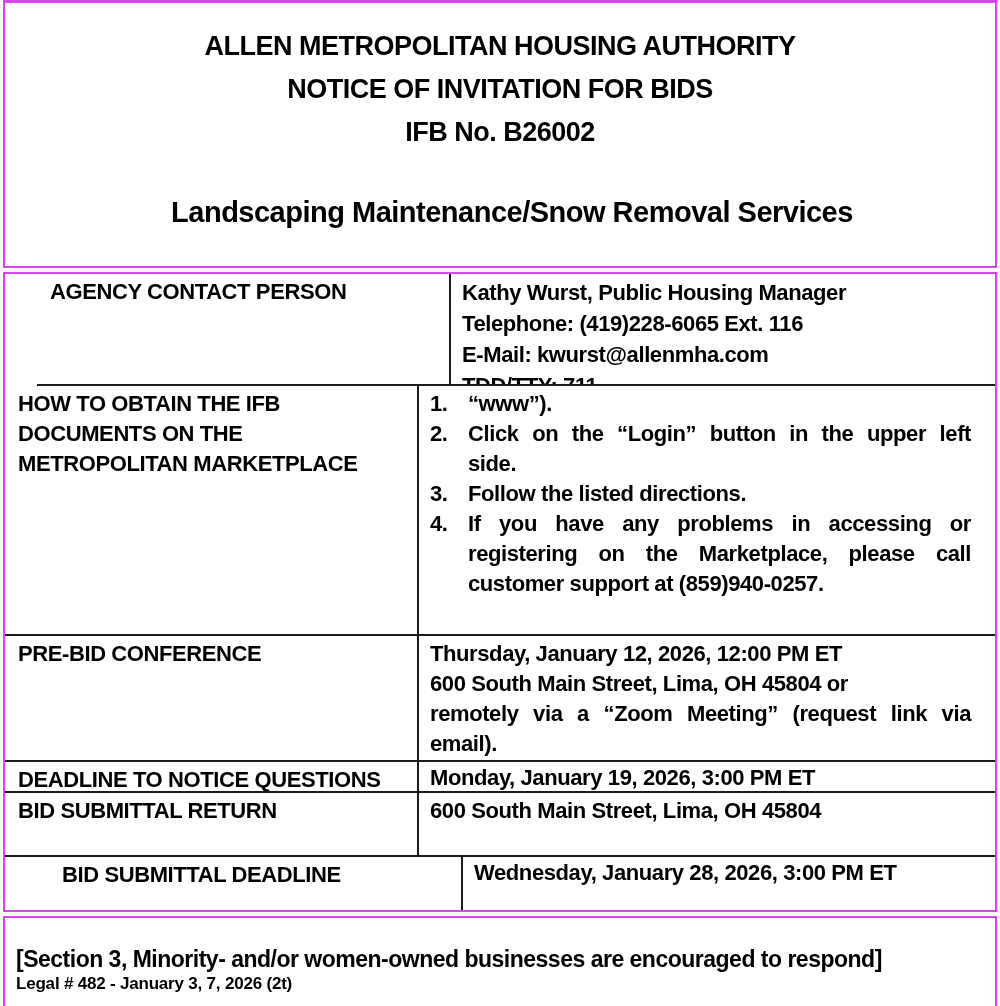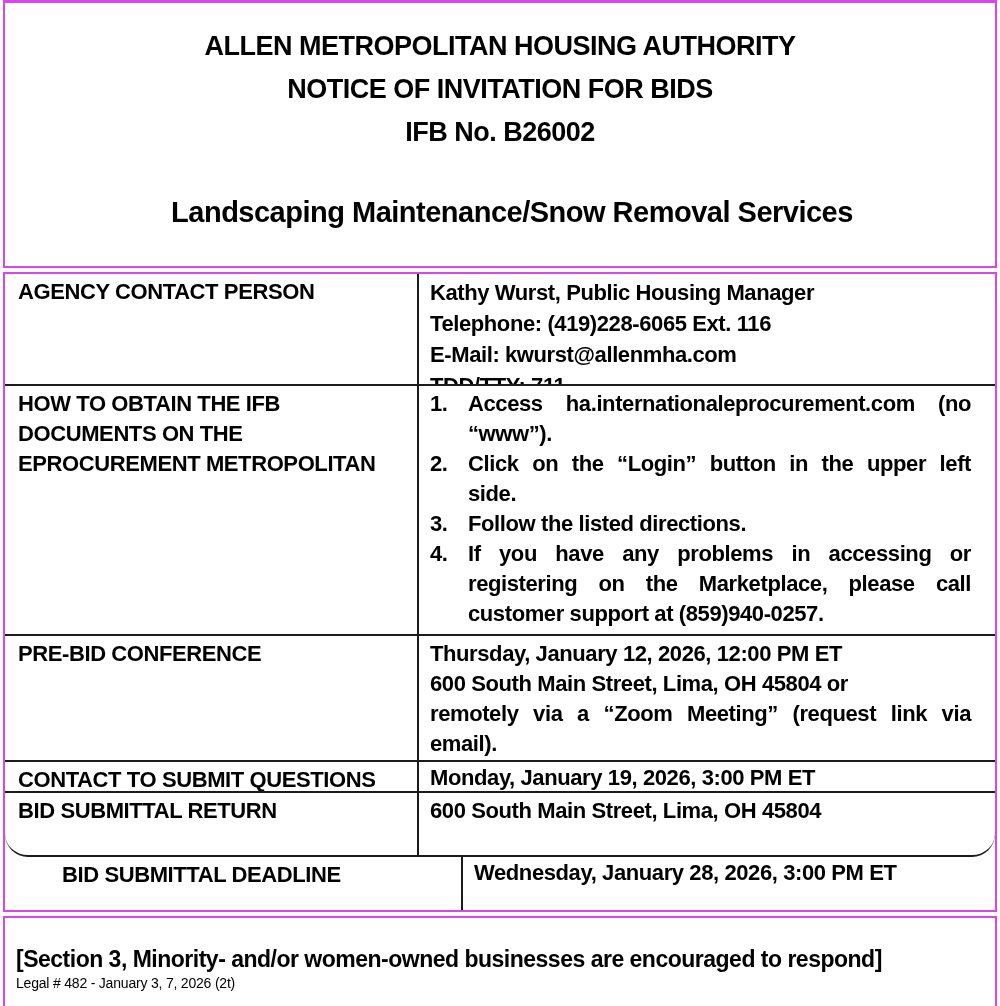--- a/index.html
+++ b/index.html
@@ -50,25 +50,25 @@
     height: 640px;
     display: flex;
     flex-direction: column;
   }
   .t-row {
     display: flex;
     border-bottom: 2px solid #1b1b1b;
     overflow: hidden;
   }
   .t-row:last-child { border-bottom: none; }
-  .row-1 { height: 112px; }
+  .row-1 { height: 112px; margin-left: 32px; }
   .row-2 { height: 250px; }
   .row-3 { height: 126px; }
   .row-4 { height: 31px; }
-  .row-5 { height: 64px; border-radius: 23px; }
+  .row-5 { height: 64px; }
   .row-6 { height: 31px; flex: 1; margin-left: 44px; }
   .cell-label {
     width: 414px;
     flex: none;
     border-right: 2px solid #1b1b1b;
     padding: 3px 10px 0 13px;
     overflow: hidden;
   }
   .label-line {
     font-size: 22px;
@@ -113,22 +113,22 @@
     padding: 28px 9px 0 11px;
   }
   .footer-notice {
     font-size: 23px;
     font-weight: bold;
     line-height: 27px;
     letter-spacing: -0.5px;
     white-space: nowrap;
   }
   .footer-legal {
-    font-size: 14px;
-    font-weight: normal;
+    font-size: 17px;
+    font-weight: bold;
     line-height: 21px;
     letter-spacing: -0.2px;
     white-space: nowrap;
   }
 </style>
 </head>
 <body>
 
 <div class="page">
 
@@ -150,27 +150,26 @@
         <div class="vline">Telephone: (419)228-6065 Ext. 116</div>
         <div class="vline">E-Mail: kwurst@allenmha.com</div>
         <div class="vline">TDD/TTY: 711</div>
       </div>
     </div>
 
     <div class="t-row row-2">
       <div class="cell-label">
         <div class="label-line">HOW TO OBTAIN THE IFB</div>
         <div class="label-line">DOCUMENTS ON THE</div>
-        <div class="label-line">EPROCUREMENT METROPOLITAN</div>
+        <div class="label-line">METROPOLITAN MARKETPLACE</div>
       </div>
       <div class="cell-value lh30">
         <div class="num-item">
           <div class="num-col">1.</div>
           <div class="num-lines">
-            <div class="vline stretch">Access ha.internationaleprocurement.com (no</div>
             <div class="vline">“www”).</div>
           </div>
         </div>
         <div class="num-item">
           <div class="num-col">2.</div>
           <div class="num-lines">
             <div class="vline stretch">Click on the “Login” button in the upper left</div>
             <div class="vline">side.</div>
           </div>
         </div>
@@ -198,21 +197,21 @@
       <div class="cell-value lh30">
         <div class="vline">Thursday, January 12, 2026, 12:00 PM ET</div>
         <div class="vline">600 South Main Street, Lima, OH 45804 or</div>
         <div class="vline stretch">remotely via a “Zoom Meeting” (request link via</div>
         <div class="vline">email).</div>
       </div>
     </div>
 
     <div class="t-row row-4">
       <div class="cell-label">
-        <div class="label-line">CONTACT TO SUBMIT QUESTIONS</div>
+        <div class="label-line">DEADLINE TO NOTICE QUESTIONS</div>
       </div>
       <div class="cell-value lh26">
         <div class="vline">Monday, January 19, 2026, 3:00 PM ET</div>
       </div>
     </div>
 
     <div class="t-row row-5">
       <div class="cell-label">
         <div class="label-line">BID SUBMITTAL RETURN</div>
       </div>

